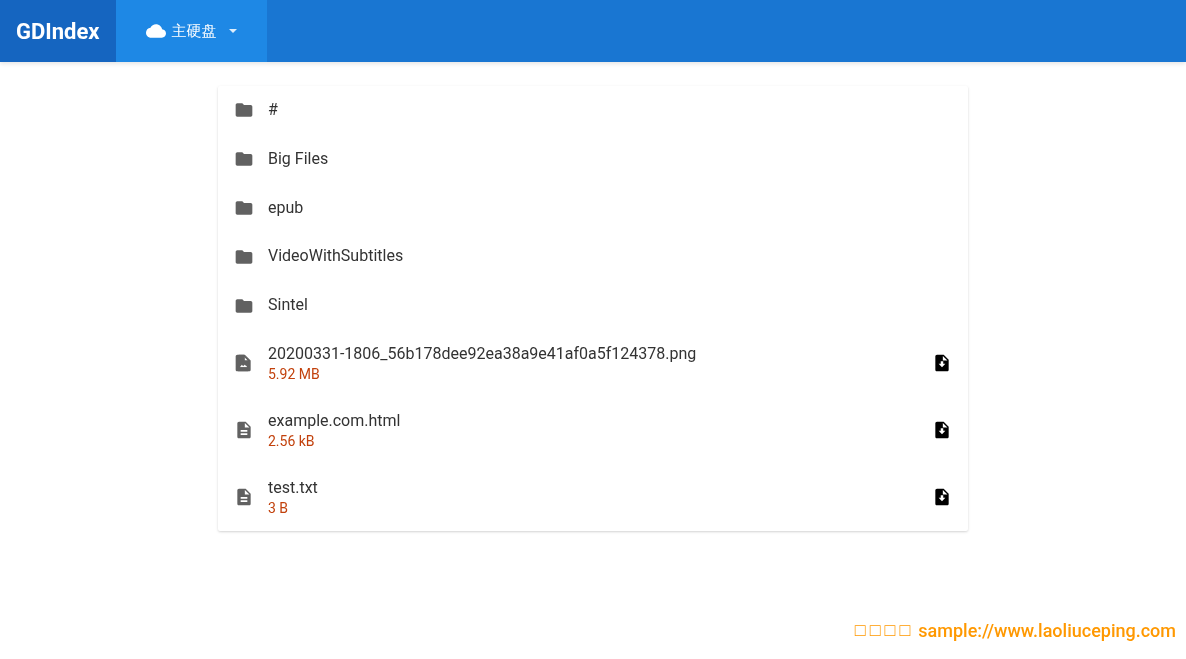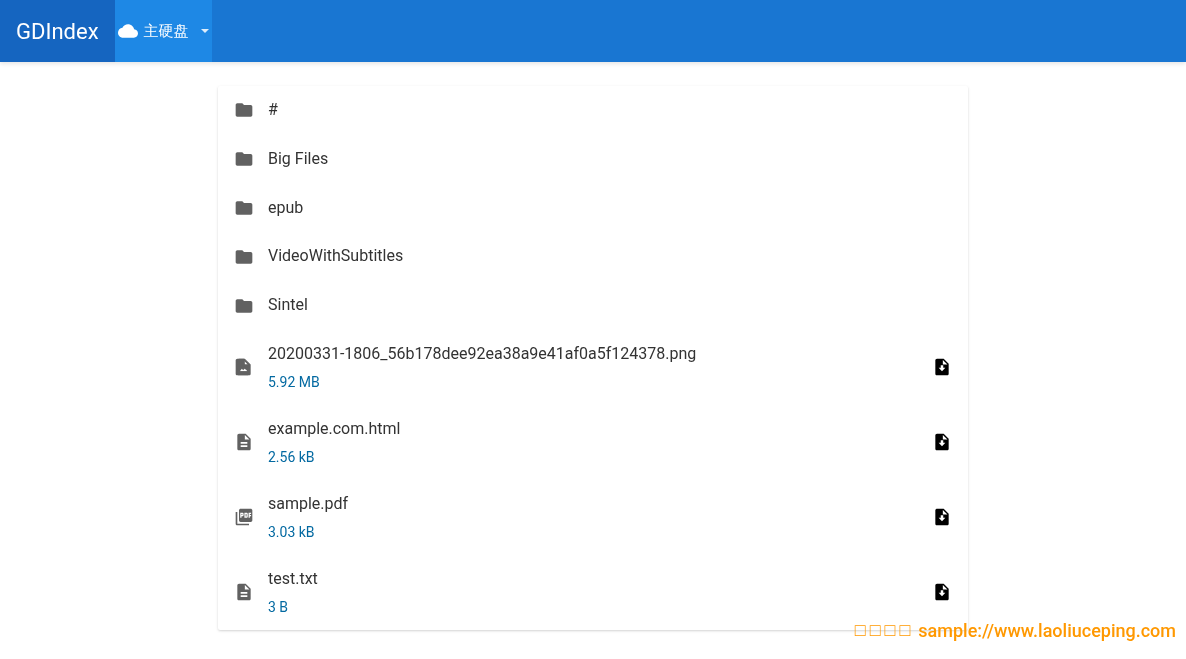--- a/index.html
+++ b/index.html
@@ -19,34 +19,34 @@
       background: #1976d2;
       height: 62px;
       display: flex;
       align-items: center;
       box-shadow: 0 2px 4px rgba(0,0,0,0.1);
     }
     .brand {
       background: #1565c0;
       color: #fff;
       font-size: 22px;
-      font-weight: 400;
+      font-weight: 700;
       height: 100%;
       display: flex;
       align-items: center;
       padding: 0 16px;
       min-width: 114px;
     }
     .drive-selector {
       background: #1e88e5;
       color: #fff;
       height: 100%;
       display: flex;
       align-items: center;
-      padding: 0 3px;
+      padding: 0 30px;
       font-size: 15px;
       gap: 4px;
       cursor: pointer;
     }
     .drive-selector svg.cloud {
       width: 20px;
       height: 20px;
       fill: #fff;
       margin-right: 2px;
     }
@@ -88,23 +88,23 @@
       flex-direction: column;
       min-width: 0;
     }
     .item-name {
       font-size: 16px;
       color: #333;
       line-height: 1.3;
     }
     .item-size {
       font-size: 14px;
-      color: #0369a1;
+      color: #c2410c;
       line-height: 1.3;
-      margin-top: 8px;
+      margin-top: 0;
     }
     .download-icon {
       width: 20px;
       height: 22px;
       fill: #000;
       flex-shrink: 0;
       margin-left: 12px;
       cursor: pointer;
     }
     .watermark {
@@ -204,32 +204,20 @@
         </svg>
       <div class="item-content">
         <span class="item-name">example.com.html</span>
         <span class="item-size">2.56 kB</span>
       </div>
       <svg class="download-icon" viewBox="0 0 24 24">
           <path d="M14 2H6c-1.1 0-2 .9-2 2v16c0 1.1.9 2 2 2h12c1.1 0 2-.9 2-2V8l-6-6zm-2 15l-4-4h2.5v-3h3v3H16l-4 4zM13 9V3.5L18.5 9H13z"></path>
         </svg>
     </div>
 
-    <div class="list-item">
-      <svg class="item-icon" viewBox="0 0 24 24">
-          <path d="M20 2H8c-1.1 0-2 .9-2 2v12c0 1.1.9 2 2 2h12c1.1 0 2-.9 2-2V4c0-1.1-.9-2-2-2zm-8.5 7.5c0 .83-.67 1.5-1.5 1.5H9v2H7.5V7H10c.83 0 1.5.67 1.5 1.5v1zm5 2c0 .83-.67 1.5-1.5 1.5h-2.5V7H15c.83 0 1.5.67 1.5 1.5v3zm4-3H19v1h1.5V11H19v2h-1.5V7h3v1.5zM9 9.5h1v-1H9v1zM4 6H2v14c0 1.1.9 2 2 2h14v-2H4V6zm10 5.5h1v-3h-1v3z"></path>
-        </svg>
-      <div class="item-content">
-        <span class="item-name">sample.pdf</span>
-        <span class="item-size">3.03 kB</span>
-      </div>
-      <svg class="download-icon" viewBox="0 0 24 24">
-          <path d="M14 2H6c-1.1 0-2 .9-2 2v16c0 1.1.9 2 2 2h12c1.1 0 2-.9 2-2V8l-6-6zm-2 15l-4-4h2.5v-3h3v3H16l-4 4zM13 9V3.5L18.5 9H13z"></path>
-        </svg>
-    </div>
 
     <div class="list-item">
       <svg class="item-icon" viewBox="0 0 24 24">
           <path d="M14 2H6c-1.1 0-2 .9-2 2v16c0 1.1.9 2 2 2h12c1.1 0 2-.9 2-2V8l-6-6zm2 16H8v-2h8v2zm0-4H8v-2h8v2zm-3-5V3.5L18.5 9H13z"></path>
         </svg>
       <div class="item-content">
         <span class="item-name">test.txt</span>
         <span class="item-size">3 B</span>
       </div>
       <svg class="download-icon" viewBox="0 0 24 24">

